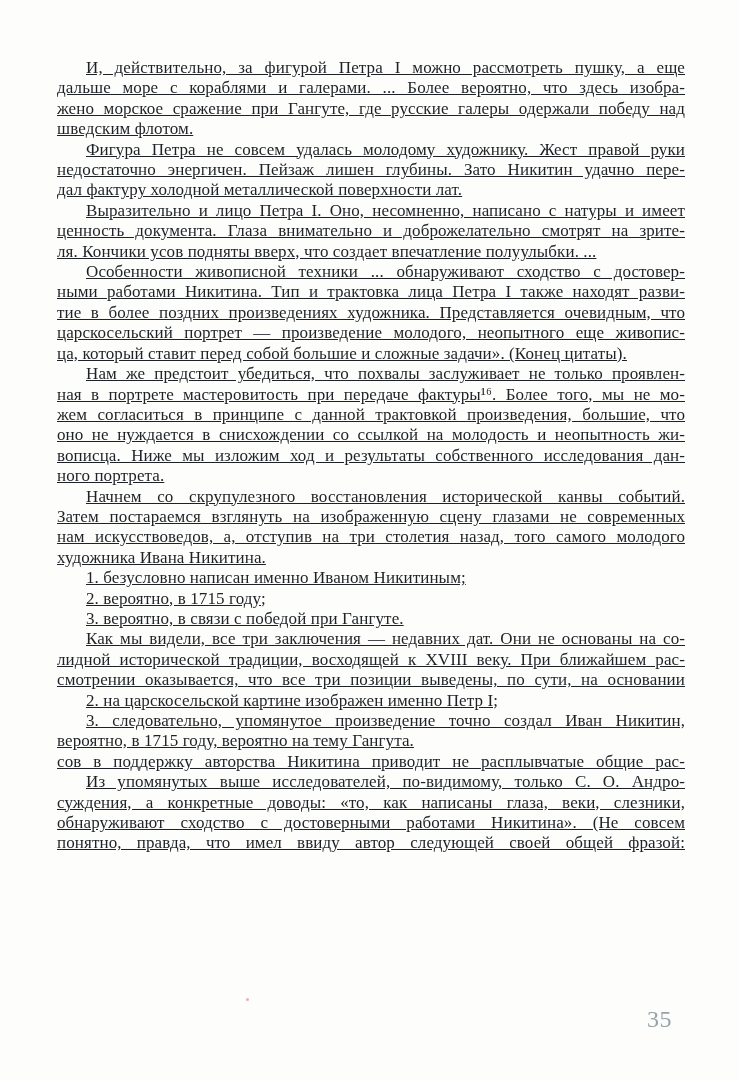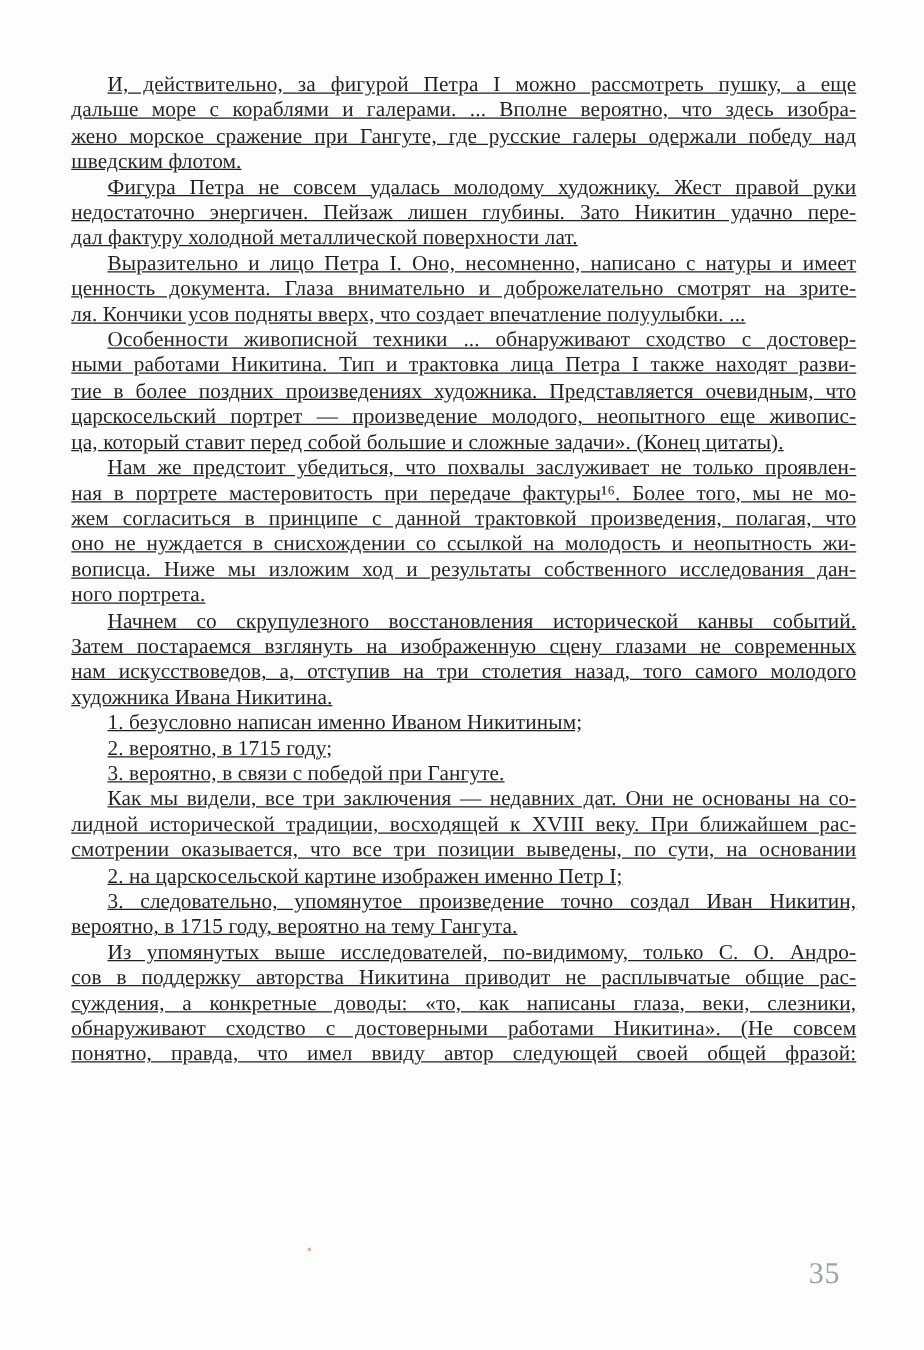--- a/index.html
+++ b/index.html
@@ -53,21 +53,21 @@
     opacity: 0.65;
   }
 </style>
 </head>
 <body>
 
 <div class="book-page">
   <div class="text-block">
       <div class="paragraph">
         <div class="line first">И, действительно, за фигурой Петра I можно рассмотреть пушку, а еще</div>
-        <div class="line">дальше море с кораблями и галерами. ... Вполне вероятно, что здесь изобра-</div>
+        <div class="line">дальше море с кораблями и галерами. ... Более вероятно, что здесь изобра-</div>
         <div class="line">жено морское сражение при Гангуте, где русские галеры одержали победу над</div>
         <div class="line last">шведским флотом.</div>
       </div>
       <div class="paragraph">
         <div class="line first">Фигура Петра не совсем удалась молодому художнику. Жест правой руки</div>
         <div class="line">недостаточно энергичен. Пейзаж лишен глубины. Зато Никитин удачно пере-</div>
         <div class="line last">дал фактуру холодной металлической поверхности лат.</div>
       </div>
       <div class="paragraph">
         <div class="line first">Выразительно и лицо Петра I. Оно, несомненно, написано с натуры и имеет</div>
@@ -77,21 +77,21 @@
       <div class="paragraph">
         <div class="line first">Особенности живописной техники ... обнаруживают сходство с достовер-</div>
         <div class="line">ными работами Никитина. Тип и трактовка лица Петра I также находят разви-</div>
         <div class="line">тие в более поздних произведениях художника. Представляется очевидным, что</div>
         <div class="line">царскосельский портрет — произведение молодого, неопытного еще живопис-</div>
         <div class="line last">ца, который ставит перед собой большие и сложные задачи». (Конец цитаты).</div>
       </div>
       <div class="paragraph">
         <div class="line first">Нам же предстоит убедиться, что похвалы заслуживает не только проявлен-</div>
         <div class="line">ная в портрете мастеровитость при передаче фактуры¹⁶. Более того, мы не мо-</div>
-        <div class="line">жем согласиться в принципе с данной трактовкой произведения, полагая, что</div>
+        <div class="line">жем согласиться в принципе с данной трактовкой произведения, большие, что</div>
         <div class="line">оно не нуждается в снисхождении со ссылкой на молодость и неопытность жи-</div>
         <div class="line">вописца. Ниже мы изложим ход и результаты собственного исследования дан-</div>
         <div class="line last">ного портрета.</div>
       </div>
       <div class="paragraph">
         <div class="line first">Начнем со скрупулезного восстановления исторической канвы событий.</div>
         <div class="line">Затем постараемся взглянуть на изображенную сцену глазами не современных</div>
         <div class="line">нам искусствоведов, а, отступив на три столетия назад, того самого молодого</div>
         <div class="line last">художника Ивана Никитина.</div>
       </div>
@@ -110,22 +110,22 @@
         <div class="line">смотрении оказывается, что все три позиции выведены, по сути, на основании</div>
       </div>
       <div class="paragraph">
         <div class="line first last">2. на царскосельской картине изображен именно Петр I;</div>
       </div>
       <div class="paragraph">
         <div class="line first">3. следовательно, упомянутое произведение точно создал Иван Никитин,</div>
         <div class="line last">вероятно, в 1715 году, вероятно на тему Гангута.</div>
       </div>
       <div class="paragraph">
+        <div class="line">сов в поддержку авторства Никитина приводит не расплывчатые общие рас-</div>
         <div class="line first">Из упомянутых выше исследователей, по-видимому, только С. О. Андро-</div>
-        <div class="line">сов в поддержку авторства Никитина приводит не расплывчатые общие рас-</div>
         <div class="line">суждения, а конкретные доводы: «то, как написаны глаза, веки, слезники,</div>
         <div class="line">обнаруживают сходство с достоверными работами Никитина». (Не совсем</div>
         <div class="line">понятно, правда, что имел ввиду автор следующей своей общей фразой:</div>
       </div>
     </div>
   <div class="page-number">35</div>
   <div class="scan-speck"></div>
 </div>
 
 </body></html>

